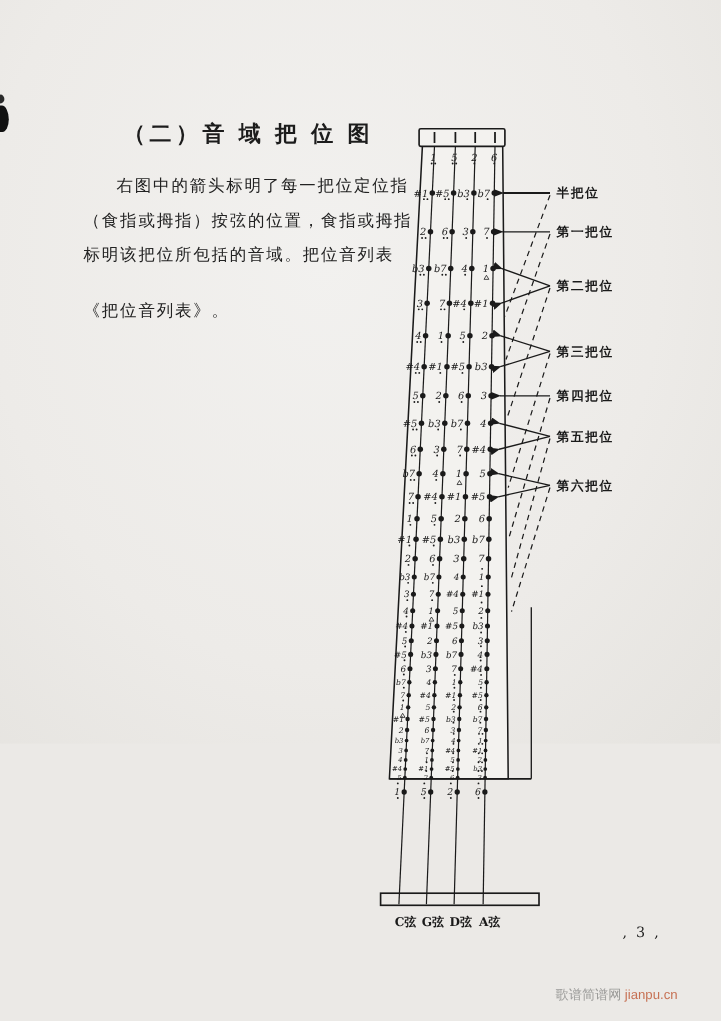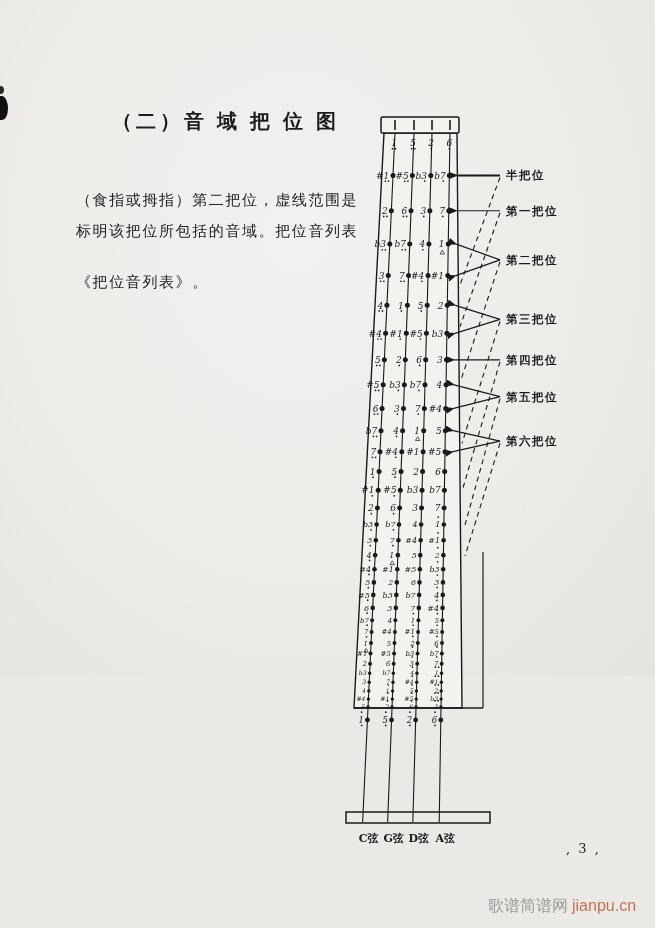--- a/index.html
+++ b/index.html
@@ -21,21 +21,21 @@
   }
   .bl1{left:106px;top:160px;}
   .bl2{left:76px;top:191px;}
   .bl3{left:76px;top:222px;}
   .bl4{left:76px;top:253px;margin-top:20px;}
   .pagenum{
     position:absolute;left:566px;top:841px;font-size:13px;color:#1d1d1d;letter-spacing:2px;
     font-family:"DejaVu Serif",serif;
   }
   .watermark{
-    position:absolute;left:488px;top:896px;font-size:16px;white-space:nowrap;
+    position:absolute;left:505px;top:896px;font-size:12px;white-space:nowrap;
     font-family:"Liberation Sans","DejaVu Sans",sans-serif;
   }
   .wm-name{color:#9b9b99;}
   .wm-url{color:#c05c3a;opacity:.85;}
   .blob{
     position:absolute;left:-4px;top:96px;width:12px;height:24px;background:#111;
     border-radius:40% 60% 55% 45%;
   }
   .blob2{
     position:absolute;left:-3px;top:86px;width:7px;height:8px;background:#2a2a2a;border-radius:50%;
@@ -43,21 +43,22 @@
   svg text{font-family:"DejaVu Serif","Liberation Serif",serif;}
   .cjk{font-family:"Liberation Serif","DejaVu Serif",serif;}
 </style>
 </head>
 <body>
 
 <div class="page">
 
   <div class="title cjk">（二）音 域 把 位 图</div>
 
-  <div class="bodyline bl2 cjk">（食指或拇指）第二把位，虚线范围是</div>
+  <div class="bodyline bl1 cjk">右图中的箭头标明了每一把位定位指</div>
+  <div class="bodyline bl2 cjk">（食指或拇指）按弦的位置，食指或拇指</div>
   <div class="bodyline bl3 cjk">标明该把位所包括的音域。把位音列表</div>
   <div class="bodyline bl4 cjk">《把位音列表》。</div>
 
   <svg id="diagram" width="655" height="928" style="position:absolute;left:0;top:0;">
       <defs>
         <marker id="ah" markerWidth="9" markerHeight="7" refX="1" refY="3.5" orient="auto" markerUnits="userSpaceOnUse">
           <path d="M9,0 L0,3.5 L9,7 Z" fill="#1a1a1a"></path>
         </marker>
       </defs>
       <line x1="500" y1="177.43583344131042" x2="459" y2="287.4358334413104" stroke="#1a1a1a" stroke-width="1.1" stroke-dasharray="5,4"></line>

